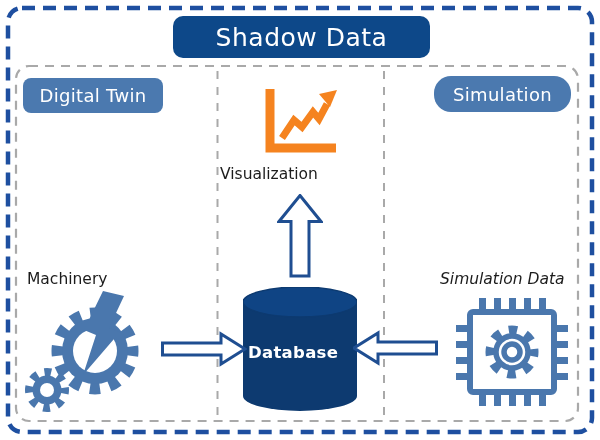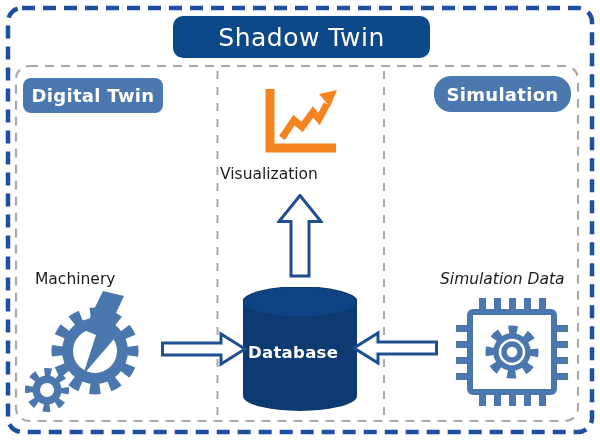--- a/index.html
+++ b/index.html
@@ -23,32 +23,31 @@
     font-size: 25px;
     letter-spacing: 0.5px;
   }
   .badge {
     background: var(--label-bg);
     color: var(--text-light);
     border-radius: 8px;
     display: flex; align-items: center; justify-content: center;
     font-size: 18px;
     letter-spacing: 0.3px;
-    font-weight: bold;
   }
   .badge-digital { left: 23px; top: 78px; width: 140px; height: 35px; }
   .badge-simulation { left: 434px; top: 76px; width: 137px; height: 36px; border-radius: 17px; }
 
   .caption {
     color: var(--text-dark);
     font-size: 15.5px;
     white-space: nowrap;
   }
   .caption-viz { left: 220px; top: 165px; width: 160px; }
-  .caption-machinery { left: 35px; top: 270px; width: 120px; }
+  .caption-machinery { left: 27px; top: 270px; width: 120px; }
   .caption-simdata { left: 440px; top: 270px; width: 142px; font-style: italic; }
 
   .db-label {
     left: 248px; top: 343px; width: 104px;
     color: var(--text-light);
     font-weight: bold;
     font-size: 16.5px;
     text-align: left;
     letter-spacing: 0.3px;
   }
@@ -62,21 +61,21 @@
 <div class="stage">
 
   <svg class="abs" style="left:0;top:0" width="600" height="440" viewBox="0 0 600 440">
     <rect x="8" y="8" width="584" height="424" rx="14" fill="none" stroke="var(--outer-border)" stroke-width="4.5" stroke-dasharray="13 8"></rect>
     <rect x="16" y="66" width="562" height="355" rx="13" fill="none" stroke="var(--divider-gray)" stroke-width="2.2" stroke-dasharray="9 7"></rect>
     <line x1="217.5" y1="71" x2="217.5" y2="418" stroke="var(--divider-gray)" stroke-width="2" stroke-dasharray="8 8"></line>
     <line x1="384" y1="71" x2="384" y2="418" stroke="var(--divider-gray)" stroke-width="2" stroke-dasharray="8 8"></line>
   </svg>
 
   <div class="abs title-box">
-    <span>Shadow Twin</span>
+    <span>Shadow Data</span>
   </div>
 
   <div class="abs badge badge-digital">
     <span>Digital Twin</span>
   </div>
   <div class="abs badge badge-simulation">
     <span>Simulation</span>
   </div>
 
   <svg class="abs" style="left:261px;top:87px" width="80" height="70" viewBox="0 0 80 70">

